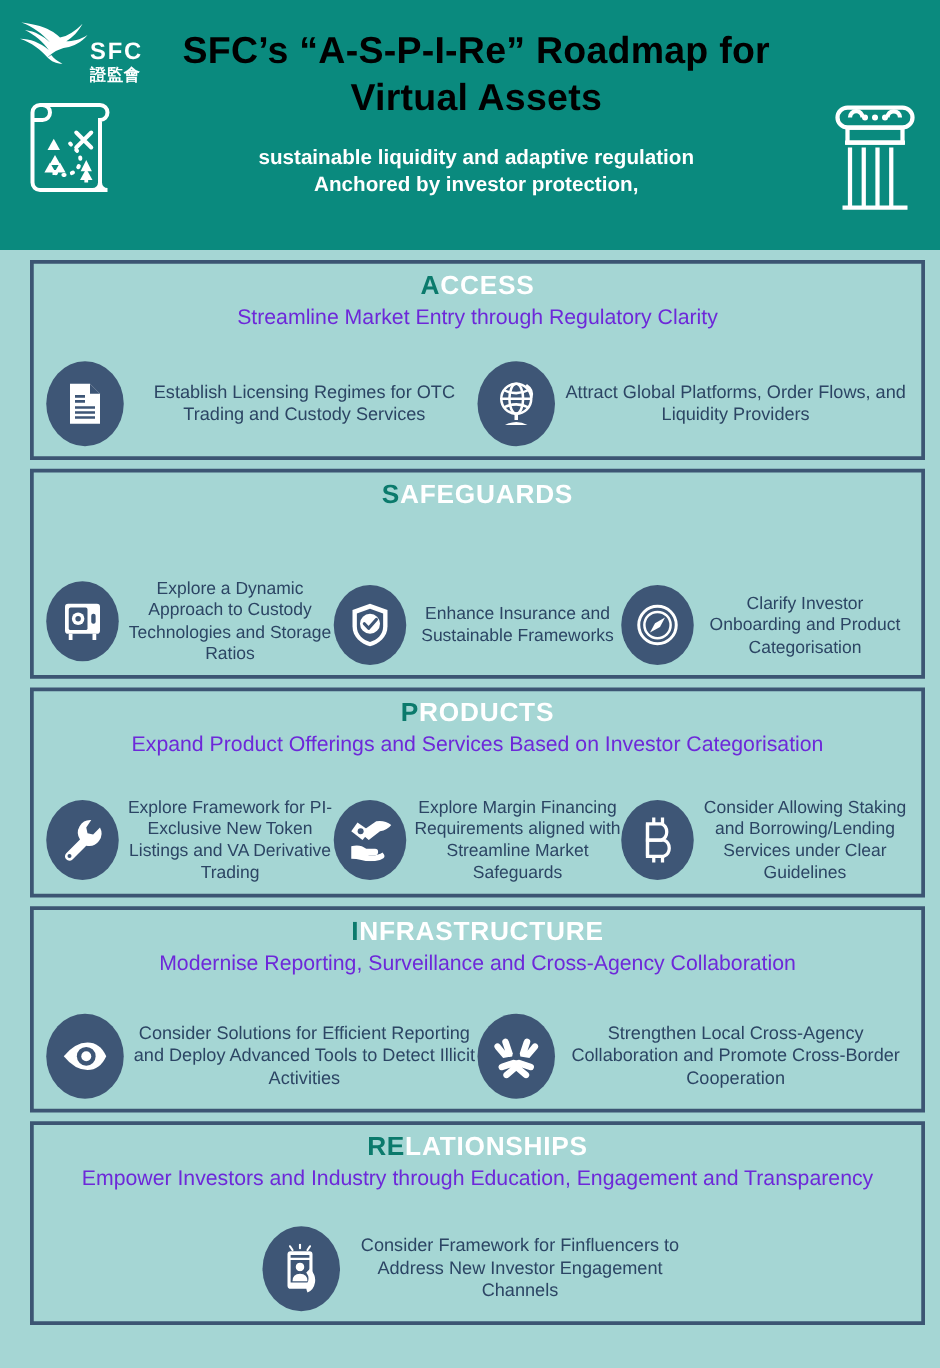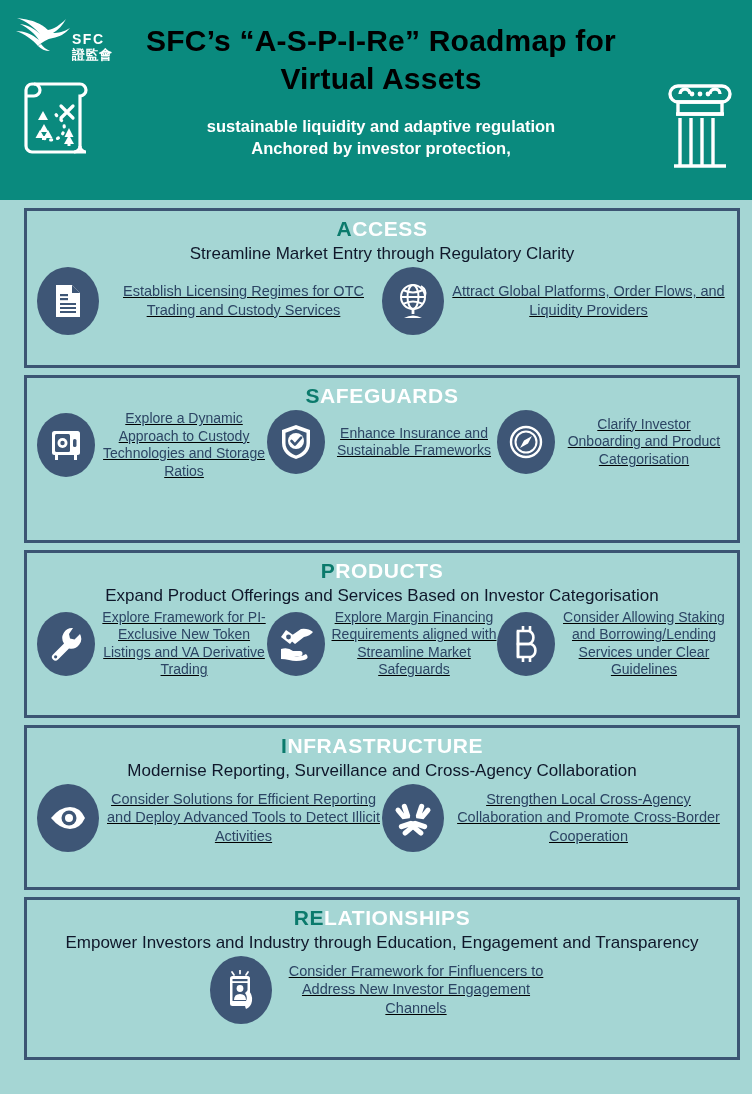--- a/index.html
+++ b/index.html
@@ -35,21 +35,21 @@
   }
   .sfc-mark { position:absolute; left:0; top:2px; }
   .sfc-text {
     position: absolute;
     left: 58px;
     top: 22px;
     color: #ffffff;
     line-height: 1;
   }
   .sfc-text .en {
-    font-size: 14px;
+    font-size: 19px;
     font-weight: bold;
     letter-spacing: 1.5px;
     display: block;
   }
   .sfc-text .zh {
     font-size: 13px;
     font-weight: bold;
     letter-spacing: 0.5px;
     display: block;
     margin-top: 2px;
@@ -105,32 +105,31 @@
     text-align: center;
     color: #ffffff;
     font-size: 21px;
     font-weight: bold;
     letter-spacing: 0.6px;
     line-height: 1.15;
   }
   .sec-title .accent { color: #0b7a6c; }
   .sec-tagline {
     text-align: center;
-    color: #0f172a;
+    color: #6d28d9;
     font-size: 17px;
     line-height: 1.2;
     margin-top: 3px;
   }
   .items {
     flex: 1 1 auto;
     display: flex;
-    align-items: flex-start;
+    align-items: flex-end;
     justify-content: center;
     margin-top: 2px;
-    text-decoration: underline;
   }
   .item {
     display: flex;
     align-items: center;
     justify-content: center;
     gap: 6px;
   }
   .items.cols-2 .item { width: 50%; }
   .items.cols-3 .item { width: 33.33%; }
 

